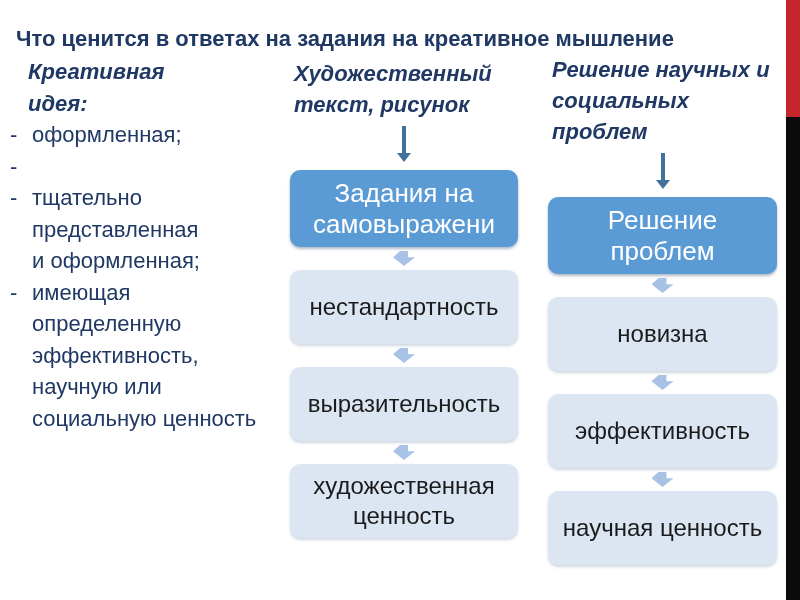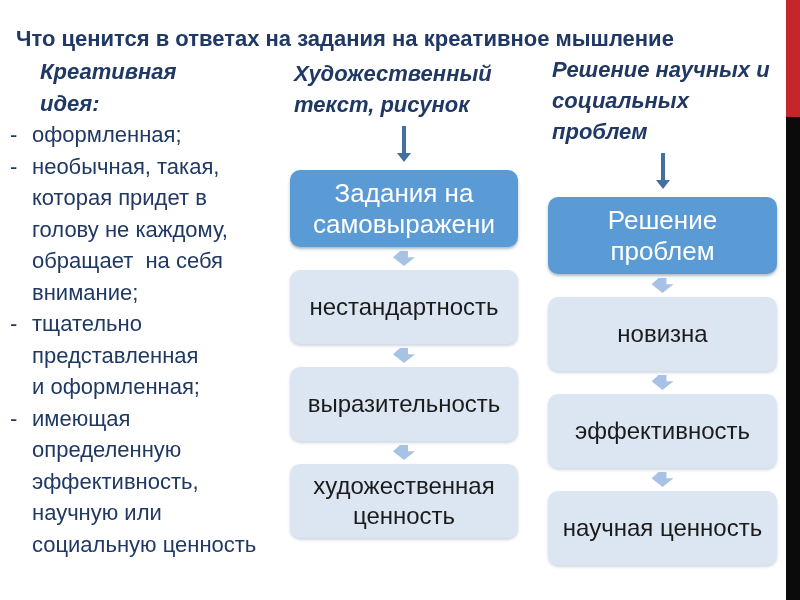--- a/index.html
+++ b/index.html
@@ -10,21 +10,21 @@
   .title {
     position:absolute; top:26px; left:16px; margin:0;
     font-size:22px; font-weight:bold; color:#1F3864; white-space:nowrap;
   }
   
   .left-col {
     position:absolute; left:10px; top:56px; width:278px;
     color:#1F3864; font-size:22px; line-height:31.5px;
   }
   .left-heading {
-    font-weight:bold; font-style:italic; margin-left:30px; white-space:pre-wrap;
+    font-weight:bold; font-style:italic; margin-left:18px; white-space:pre-wrap;
   }
   .list-item { display:flex; }
   .dash { flex:0 0 22px; }
   .item-text { white-space:pre-wrap; }
   
   .flow-col { position:absolute; display:flex; flex-direction:column; }
   .flow-col.middle { left:290px; top:58px; width:228px; }
   .flow-col.right  { left:548px; top:54px; width:229px; }
   .flow-heading {
     font-weight:bold; font-style:italic; color:#1F3864;
@@ -70,25 +70,20 @@
 
   <div class="left-col">
     <div class="left-heading">Креативная
 идея:</div>
     <div class="list-item">
       <span class="dash">-</span>
       <span class="item-text">оформленная;</span>
     </div>
     <div class="list-item">
       <span class="dash">-</span>
-      <span class="item-text">необычная, такая,
-которая придет в
-голову не каждому,
-обращает  на себя
-внимание;</span>
     </div>
     <div class="list-item">
       <span class="dash">-</span>
       <span class="item-text">тщательно
 представленная
 и оформленная;</span>
     </div>
     <div class="list-item">
       <span class="dash">-</span>
       <span class="item-text">имеющая

